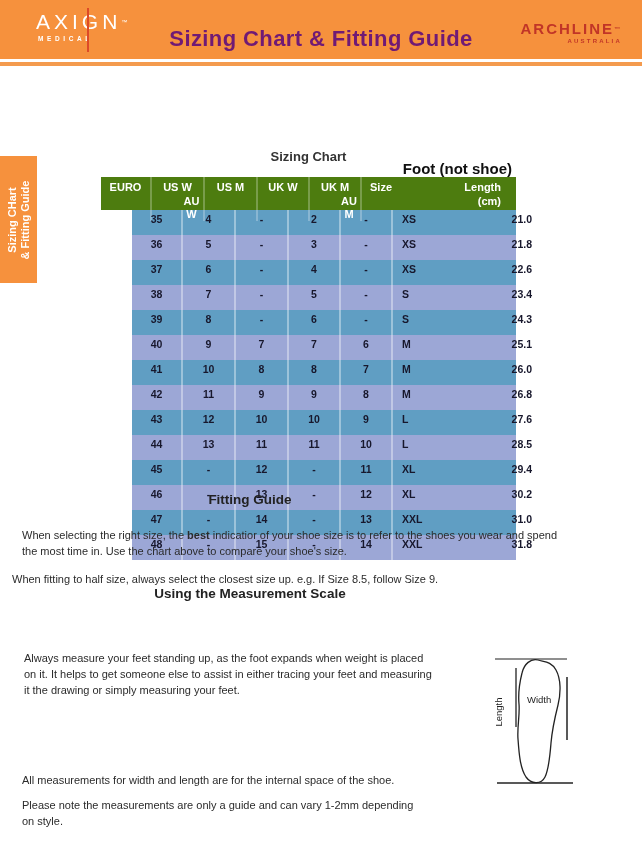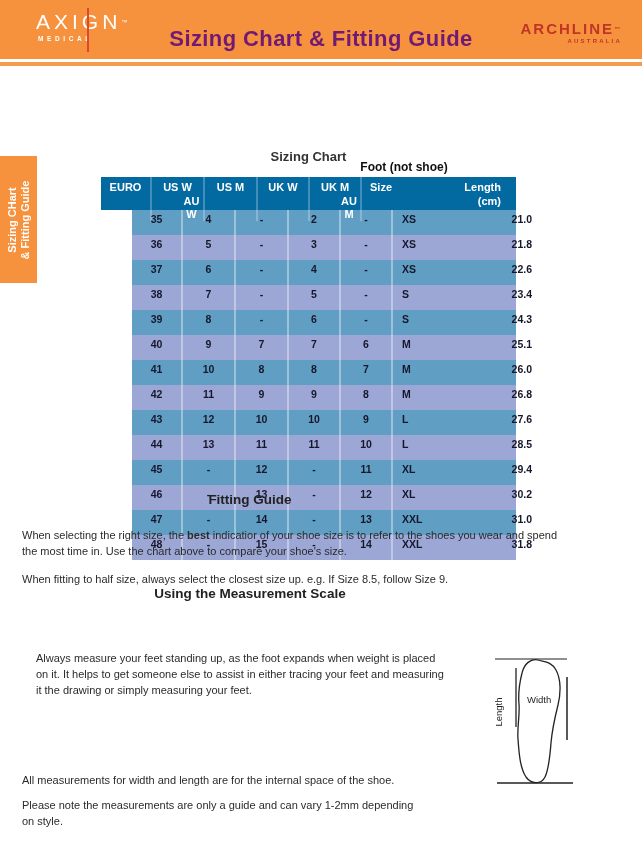--- a/index.html
+++ b/index.html
@@ -27,26 +27,26 @@
   
   .side-tab{position:absolute;left:0;top:156px;width:37px;height:127px;background:#F6913D;}
   .side-tab-inner{position:absolute;top:50%;left:50%;width:127px;
                   transform:translate(-50%,-50%) rotate(-90deg);
                   text-align:center;color:#fff;font-weight:bold;font-size:11px;line-height:13px;}
   .side-tab-inner span{display:block;}
 
   
   .chart-title{position:absolute;left:101px;top:149px;width:415px;text-align:center;
                font-size:13px;font-weight:bold;color:#333;}
-  .foot-note{position:absolute;left:296px;top:160px;width:216px;text-align:center;
-             font-size:12px;font-weight:bold;color:#101010;}
+  .foot-note{position:absolute;left:296px;top:160px;width:216px;text-align:right;
+             font-size:15px;font-weight:bold;color:#101010;}
 
   .table{position:absolute;left:101px;top:177px;width:415px;}
   .grid-cols{display:grid;grid-template-columns:51px 53px 53px 52px 52px 53px 101px;}
-  .thead{background:#0369a1;color:#fff;height:33px;}
+  .thead{background:#4d7c0f;color:#fff;height:33px;}
   .th{font-size:11px;font-weight:bold;padding-top:3px;text-align:center;}
   .th .l1{display:block;line-height:15px;}
   .th .l2{display:block;line-height:13px;margin-left:28px;}
   .th.sep{border-right:2px solid rgba(255,255,255,0.25);}
   .th.left{text-align:left;padding-left:8px;}
   .th.right{text-align:right;padding-right:15px;}
 
   .trow{height:25px;background:#609EC3;margin-left:31px;}
   .trow.alt{background:#9CA7D6;}
   .cell{font-size:10.5px;font-weight:bold;color:#17172c;line-height:19px;text-align:center;}
@@ -54,23 +54,23 @@
   .cell.c5{text-align:left;padding-left:9px;}
   .cell.c6{text-align:right;padding-right:15px;}
 
   
   .sec-heading{position:absolute;left:0;width:500px;text-align:center;
                font-size:13.5px;font-weight:bold;color:#222;}
   .h-fitting{top:492px;}
   .h-measure{top:586px;}
   .body-p{position:absolute;font-size:11px;line-height:16px;color:#2b2b2b;white-space:pre-line;}
   .p1{left:22px;top:516px;width:612px;}
-  .p2{left:22px;top:560px;width:612px;}
+  .p2{left:12px;top:560px;width:612px;}
   .p3{left:22px;top:612px;width:560px;}
-  .p4{left:36px;top:639px;width:482px;}
+  .p4{left:24px;top:639px;width:482px;}
   .p5{left:25px;top:696px;width:560px;}
   .p6{left:22px;top:761px;width:560px;}
   .p7{left:22px;top:786px;width:560px;}
 
   
   .diagram{position:absolute;left:487px;top:649px;width:130px;height:142px;}
 </style>
 </head>
 <body>
 

